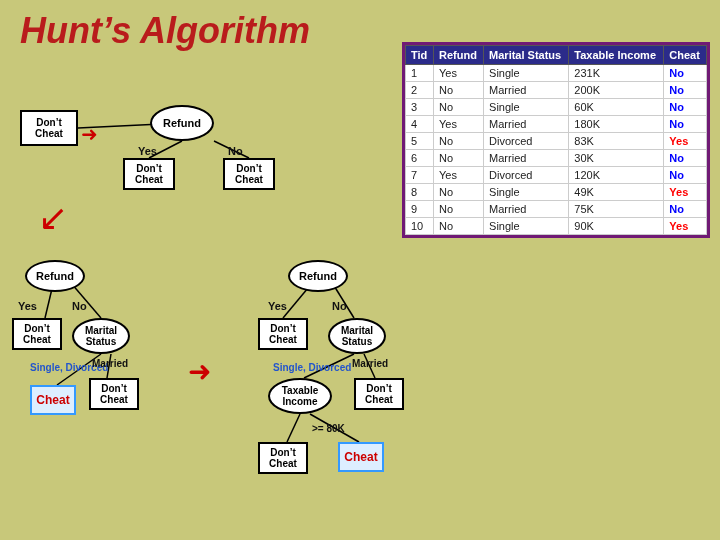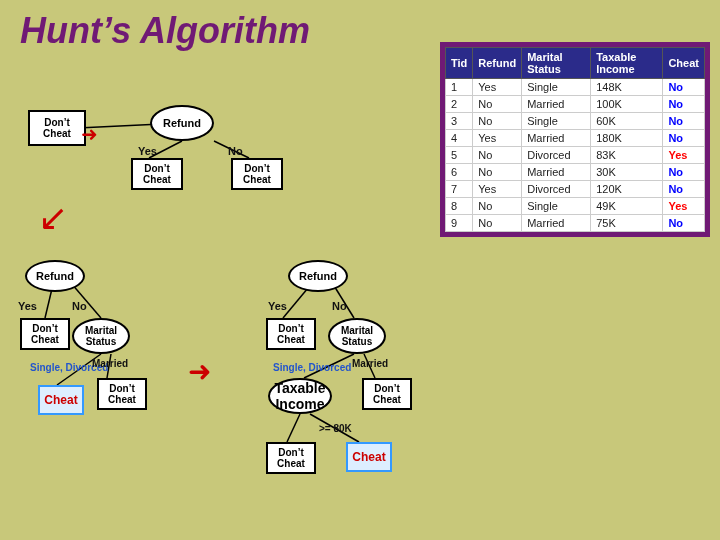--- a/index.html
+++ b/index.html
@@ -12,32 +12,32 @@
       position: relative;
     }
 
     
     #title {
       position: absolute;
       top: 10px;
       left: 20px;
       font-size: 36px;
       font-weight: bold;
-      color: #701a75;
+      color: #b91c1c;
       font-style: italic;
     }
 
     
     #table-container {
       position: absolute;
       top: 42px;
       right: 10px;
-      width: 270px;
+      width: 308px;
       background: white;
-      border: 5px solid #701a75;
+      border: 3px solid #701a75;
     }
 
     #data-table {
       width: 100%;
       border-collapse: collapse;
       font-size: 11px;
     }
 
     #data-table th {
       background: #2b2b8a;
@@ -101,21 +101,20 @@
     .node-rect {
       position: absolute;
       border: 2px solid black;
       background: white;
       display: flex;
       align-items: center;
       justify-content: center;
       font-size: 10px;
       font-weight: bold;
       text-align: center;
-      margin-left: 8px;
     }
 
     .label-text {
       position: absolute;
       font-size: 11px;
       font-weight: bold;
       color: #111;
     }
 
     
@@ -159,28 +158,28 @@
         <th>Marital Status</th>
         <th>Taxable Income</th>
         <th>Cheat</th>
       </tr>
     </thead>
     <tbody id="table-body">
     <tr>
       <td>1</td>
       <td>Yes</td>
       <td>Single</td>
-      <td>148K</td>
+      <td>231K</td>
       <td class="cheat-no">No</td>
     </tr>
         <tr>
       <td>2</td>
       <td>No</td>
       <td>Married</td>
-      <td>100K</td>
+      <td>200K</td>
       <td class="cheat-no">No</td>
     </tr>
         <tr>
       <td>3</td>
       <td>No</td>
       <td>Single</td>
       <td>60K</td>
       <td class="cheat-no">No</td>
     </tr>
         <tr>
@@ -218,20 +217,27 @@
       <td>49K</td>
       <td class="cheat-yes">Yes</td>
     </tr>
         <tr>
       <td>9</td>
       <td>No</td>
       <td>Married</td>
       <td>75K</td>
       <td class="cheat-no">No</td>
     </tr>
+        <tr>
+      <td>10</td>
+      <td>No</td>
+      <td>Single</td>
+      <td>90K</td>
+      <td class="cheat-yes">Yes</td>
+    </tr>
       </tbody>
   </table>
 </div>
 
 <div id="tree-area">
 
   <svg id="tree-svg">
 
     <line x1="68" y1="28" x2="172" y2="23" stroke="black" stroke-width="1.5"></line>
 
@@ -304,28 +310,28 @@
 Cheat</div>
 
   <div class="node-oval" style="left:318px;top:218px;width:58px;height:36px;font-size:10px;white-space:pre-line;">Marital
 Status</div>
 
   <div class="label-text" style="left:263px;top:262px;font-size:10px;color:#2255cc;">Single,
 Divorced</div>
 
   <div class="label-text" style="left:342px;top:258px;font-size:10px;">Married</div>
 
-  <div class="node-oval" style="left:258px;top:278px;width:64px;height:36px;font-size:14px;white-space:pre-line;text-align:center;">Taxable
+  <div class="node-oval" style="left:258px;top:278px;width:64px;height:36px;font-size:10px;white-space:pre-line;text-align:center;">Taxable
 Income</div>
 
   <div class="node-rect" style="left:344px;top:278px;width:50px;height:32px;font-size:10px;white-space:pre-line;">Don’t
 Cheat</div>
 
   <div class="label-text" style="left:258px;top:323px;font-size:10px;margin-top:42px;">&lt; 80K</div>
 
-  <div class="label-text" style="left:309px;top:323px;font-size:10px;">&gt;= 80K</div>
+  <div class="label-text" style="left:302px;top:323px;font-size:10px;">&gt;= 80K</div>
 
   <div class="node-rect" style="left:248px;top:342px;width:50px;height:32px;font-size:10px;white-space:pre-line;">Don’t
 Cheat</div>
 
   <div class="node-rect" style="left:328px;top:342px;width:46px;height:30px;font-size:12px;font-weight:bold;color:#cc0000;border:2px solid #3399ff;background:#ddeeff;">Cheat</div>
 
 </div>
 
 </body></html>

